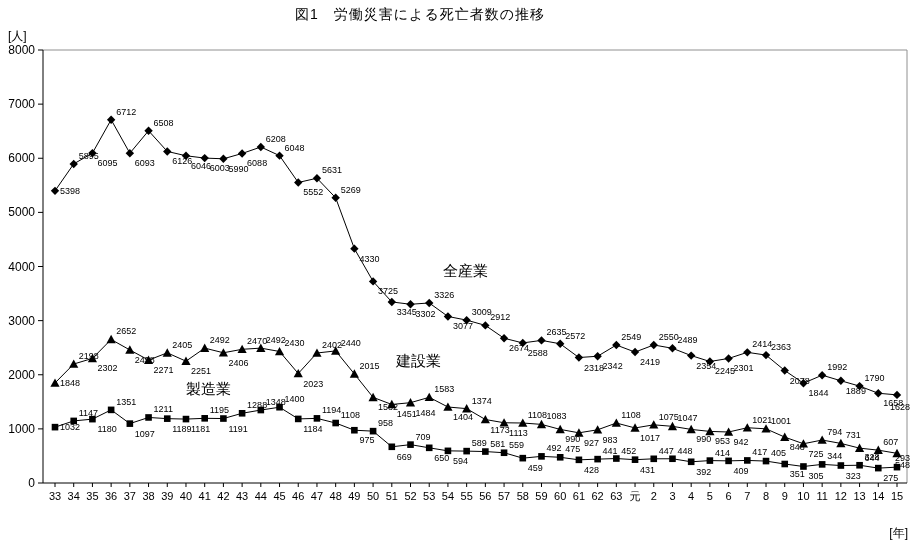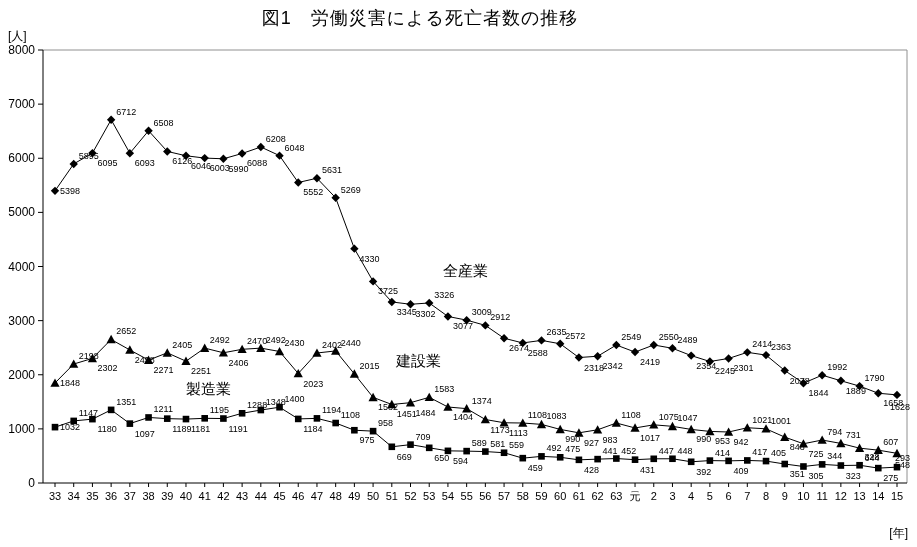--- a/index.html
+++ b/index.html
@@ -2,21 +2,21 @@
 <html><head>
 <meta charset="utf-8">
 <style>
   html,body{margin:0;padding:0;background:#ffffff;}
   body{
     width:917px;height:547px;overflow:hidden;position:relative;
     font-family:"Liberation Sans","DejaVu Sans",sans-serif;color:#000;
   }
   .chart-title{
     position:absolute;top:6px;left:0;width:840px;text-align:center;
-    font-size:18px;letter-spacing:1px;color:#000;
+    font-size:14px;letter-spacing:1px;color:#000;
   }
   svg{position:absolute;top:0;left:0;}
   text{font-family:"Liberation Sans","DejaVu Sans",sans-serif;}
 </style>
 </head>
 <body>
 
 <div class="chart-title">図1　労働災害による死亡者数の推移</div>
 
 <svg id="chart" width="917" height="547" viewBox="0 0 917 547">

